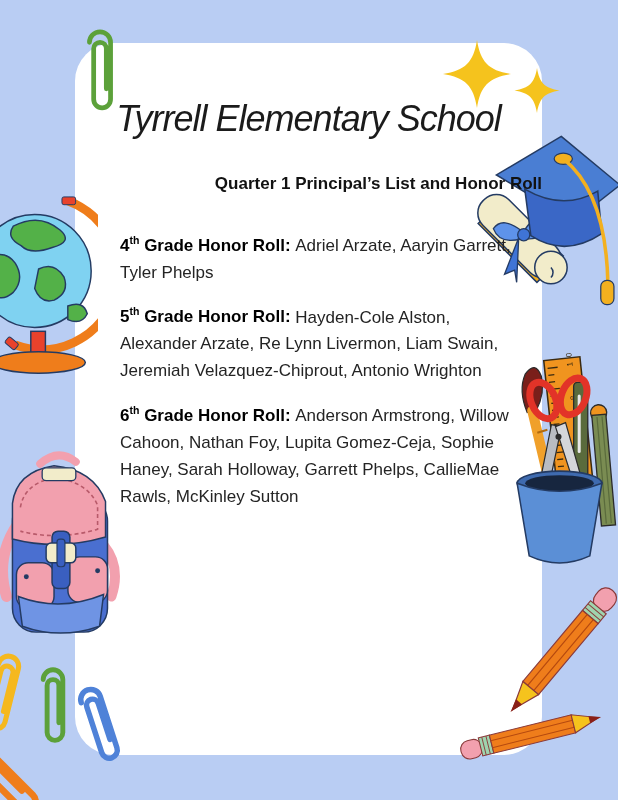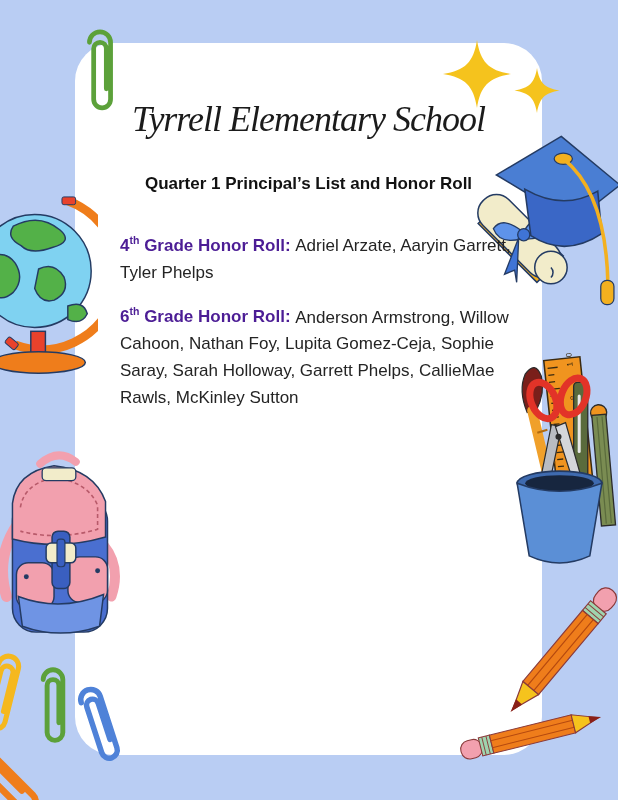--- a/index.html
+++ b/index.html
@@ -2,28 +2,28 @@
 <html><head>
 <meta charset="utf-8">
 <style>
   html,body{margin:0;padding:0;}
   .canvas{position:relative;width:618px;height:800px;background:#b9cdf3;overflow:hidden;
           font-family:"Liberation Sans",sans-serif;}
   .card{position:absolute;left:75px;top:43px;width:467px;height:712px;background:#ffffff;
         border-radius:38px;z-index:1;}
   .deco{position:absolute;z-index:2;}
   .title{position:absolute;left:85px;top:98px;width:447px;z-index:3;text-align:center;
-         font-family:Liberation Serif, serif;font-style:italic;font-weight:500;font-size:36px;
+         font-family:Liberation Sans, sans-serif;font-style:italic;font-weight:500;font-size:36px;
          color:#1b1b1b;white-space:nowrap;letter-spacing:-1px;}
-  .subtitle{position:absolute;left:75px;top:174px;width:467px;z-index:3;text-align:center;
+  .subtitle{position:absolute;left:75px;top:174px;width:467px;z-index:3;text-align:right;
             font-weight:bold;font-size:17px;color:#121212;}
   .roll{position:absolute;left:120px;top:227px;width:410px;z-index:3;font-size:17px;
         line-height:27px;color:#242424;}
   .roll p{margin:0 0 13px 0;}
-  .roll b{color:#4c1d95;}
+  .roll b{color:#000000;}
   .roll sup{font-size:0.62em;}
 </style>
 </head>
 <body>
 
 <div class="canvas">
 
   <div class="card"></div>
 
   <svg class="deco" style="left:81px;top:5px;" width="38" height="138" viewBox="0 0 36 100">
@@ -157,17 +157,20 @@
   </svg>
 
   <div class="title">Tyrrell Elementary School</div>
   <div class="subtitle">Quarter 1 Principal’s List and Honor Roll</div>
 
   <div class="roll">
     <p>
       <b><span>4</span><sup>th</sup><span> Grade Honor Roll: </span></b><span>Adriel Arzate, Aaryin Garrett, Tyler Phelps</span>
     </p>
     <p>
-      <b><span>6</span><sup>th</sup><span> Grade Honor Roll: </span></b><span>Anderson Armstrong, Willow Cahoon, Nathan Foy, Lupita Gomez-Ceja, Sophie Saray, Sarah Holloway, Garrett Phelps, CallieMae Rawls, McKinley Sutton</span>
+      <b><span>5</span><sup>th</sup><span> Grade Honor Roll: </span></b><span>Hayden-Cole Alston, Alexander Arzate, Re Lynn Livermon, Liam Swain, Jeremiah Velazquez-Chiprout, Antonio Wrighton</span>
+    </p>
+    <p>
+      <b><span>6</span><sup>th</sup><span> Grade Honor Roll: </span></b><span>Anderson Armstrong, Willow Cahoon, Nathan Foy, Lupita Gomez-Ceja, Sophie Haney, Sarah Holloway, Garrett Phelps, CallieMae Rawls, McKinley Sutton</span>
     </p>
   </div>
 
 </div>
 
 </body></html>

